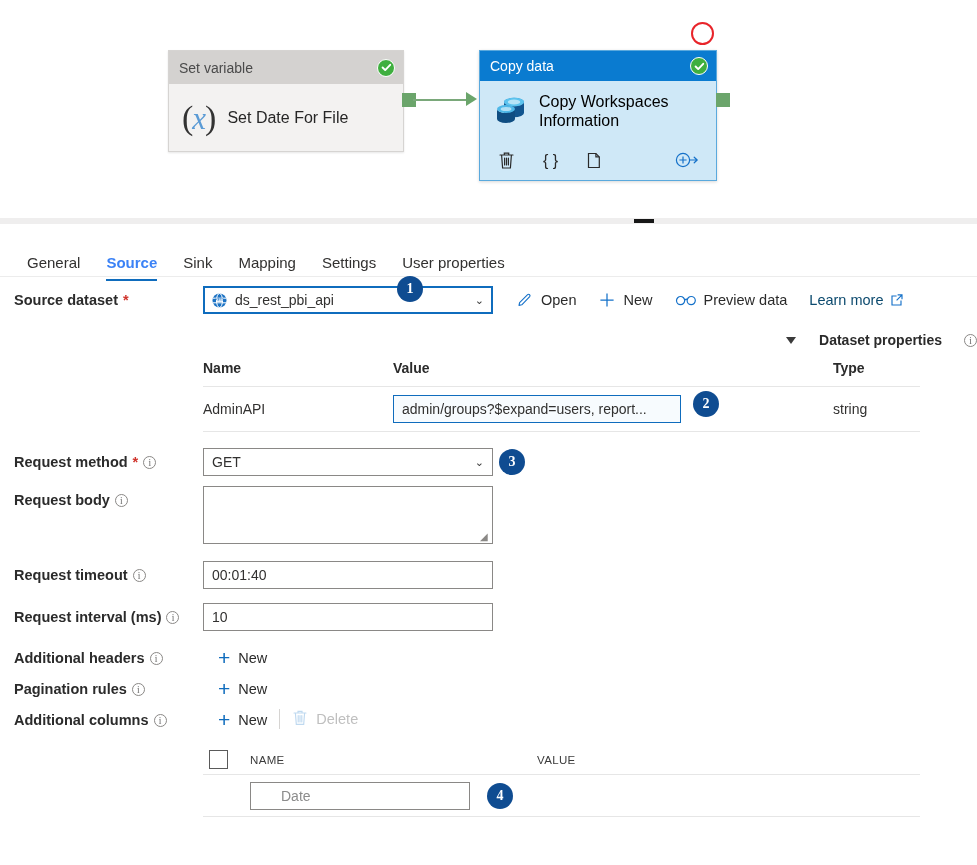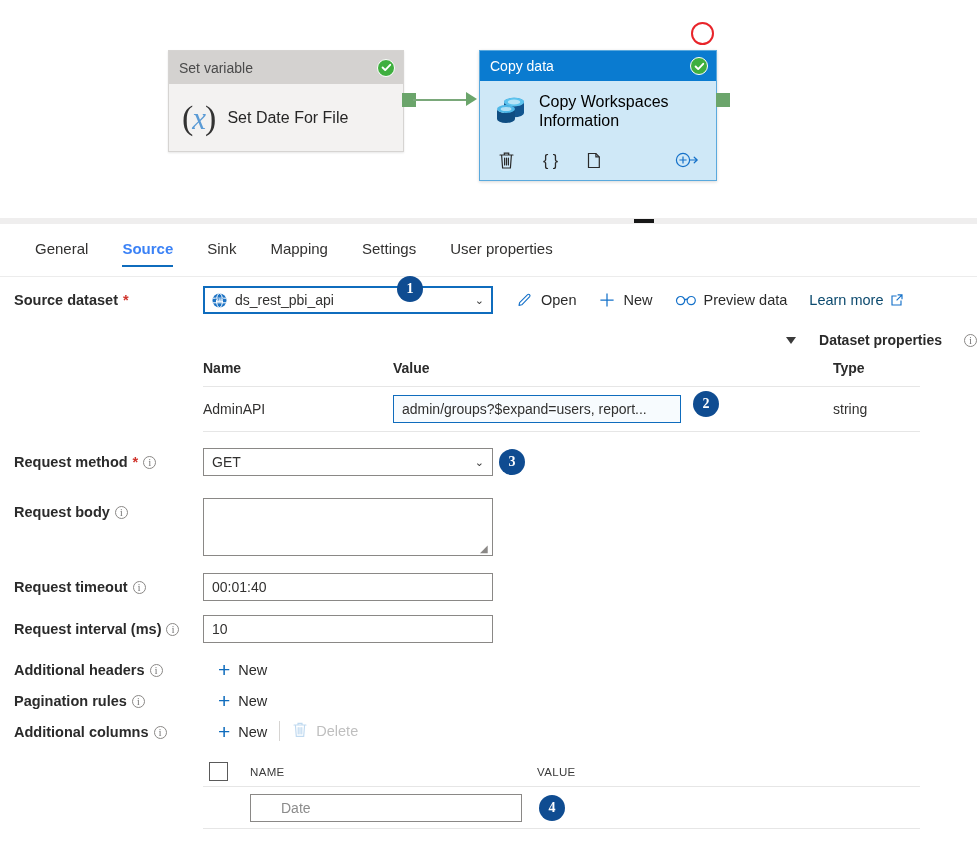--- a/index.html
+++ b/index.html
@@ -153,27 +153,27 @@
   .splitter .grip {
     position: absolute;
     left: 634px; top: 1px;
     width: 20px; height: 4px;
     background: #171717;
   }
 
   
   #tabs {
     position: absolute;
-    left: 0; top: 238px;
+    left: 0; top: 252px;
     width: 977px;
     height: 38px;
     display: flex;
     align-items: flex-start;
-    padding-left: 22px;
-    gap: 8px;
+    padding-left: 14px;
+    gap: 0;
   }
   .tab {
     position: relative;
     font-size: 15px;
     color: #323130;
     padding: 2px 13px 10px 13px;
     cursor: pointer;
     white-space: nowrap;
   }
   .tab.active { font-weight: bold; color: #3b82f6; }
@@ -606,21 +606,21 @@
         <span class="req">*</span>
       <span class="info">i</span>
     </div>
     <div class="field">
       <span>GET</span>
       <span class="caret">⌄</span>
     </div>
     <div class="badge" style="left:499px; top:1px;">3</div>
   </div>
 
-  <div class="row" style="margin-top:22px;">
+  <div class="row" style="margin-top:10px;">
     <div class="lbl" style="height:28px;">
       <span>Request body</span>
       <span class="info">i</span>
     </div>
     <div class="body-box">
       <span class="resize">◢</span>
     </div>
   </div>
 
   <div class="row" style="margin-top:17px;">
@@ -685,20 +685,20 @@
     </div>
   </div>
 
   <div class="ac-grid">
     <div class="ac-head">
       <span class="chk"></span>
       <span class="h h-name">NAME</span>
       <span class="h">VALUE</span>
     </div>
     <div class="ac-row">
-      <span class="inp" style="width:272px;padding-left:30px;">
+      <span class="inp" style="width:220px;padding-left:30px;">
         <span>Date</span>
       </span>
       <span class="badge" style="position:relative; margin-left:17px;">4</span>
     </div>
   </div>
 
 </div>
 
 </body></html>

